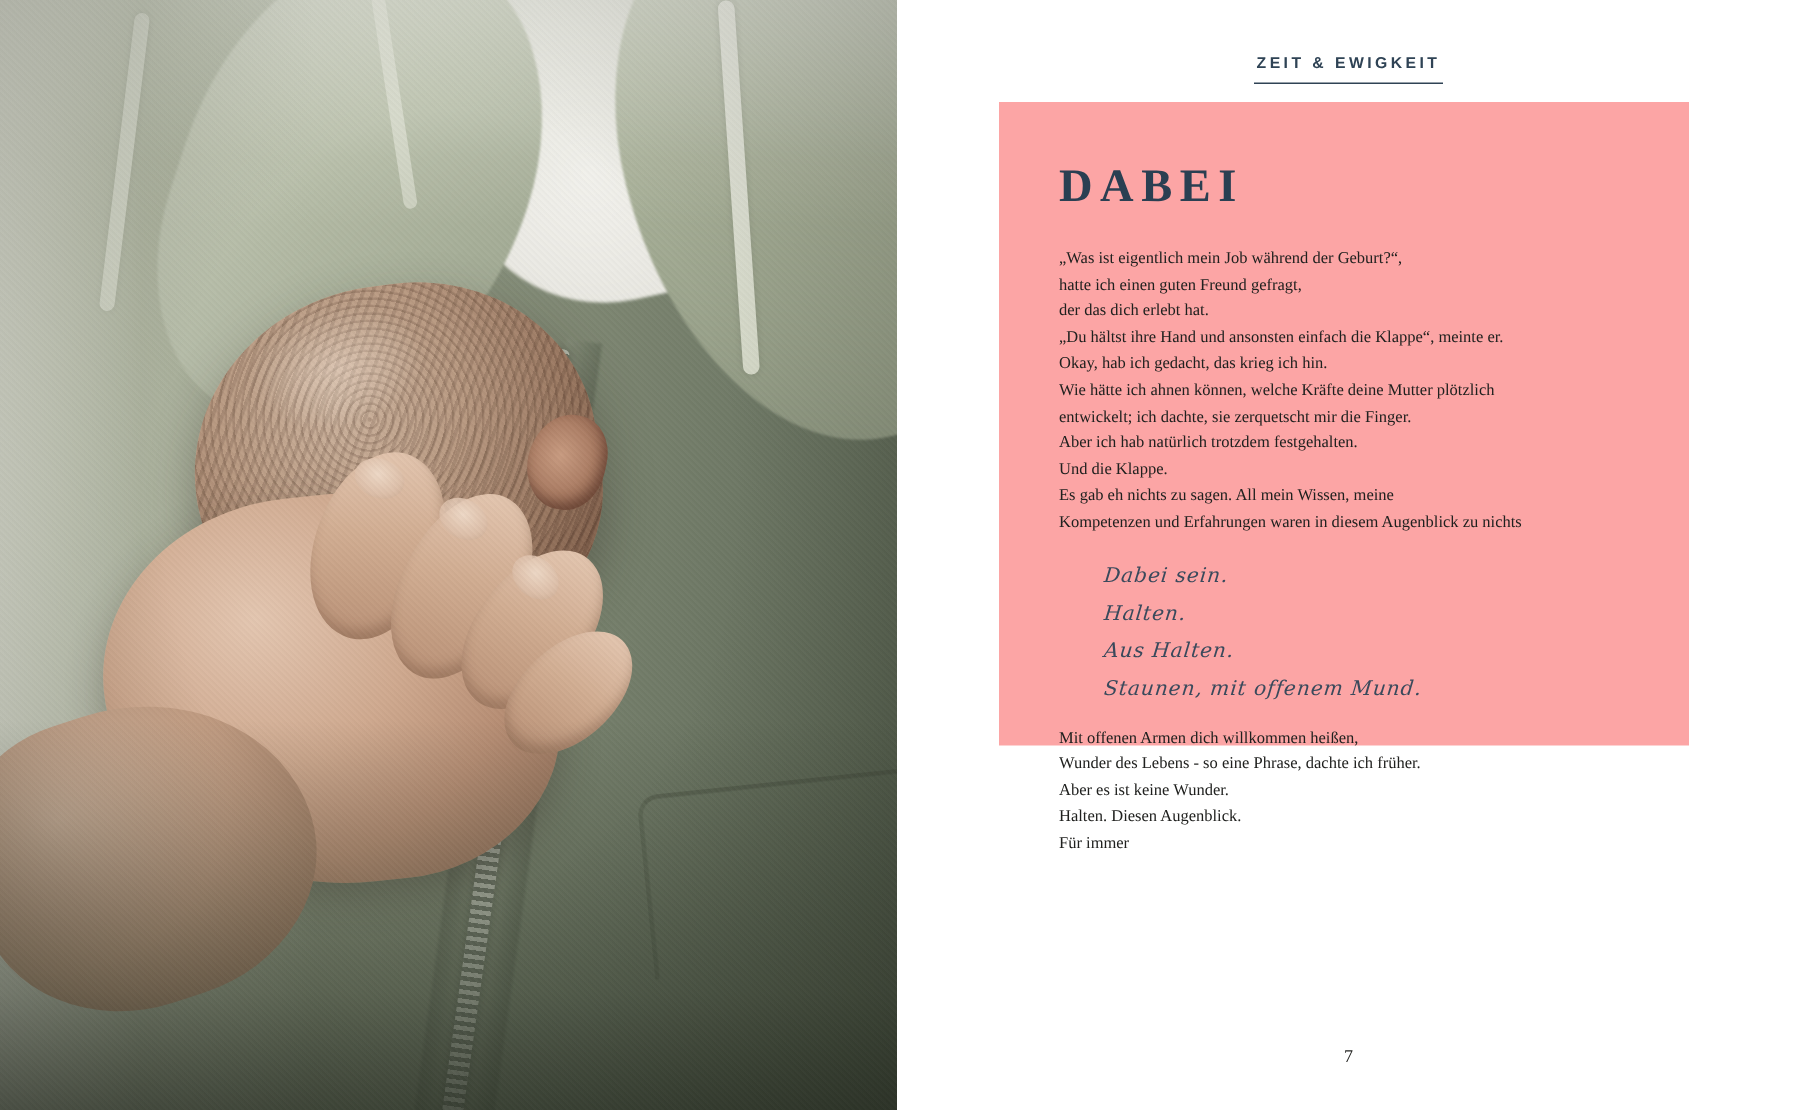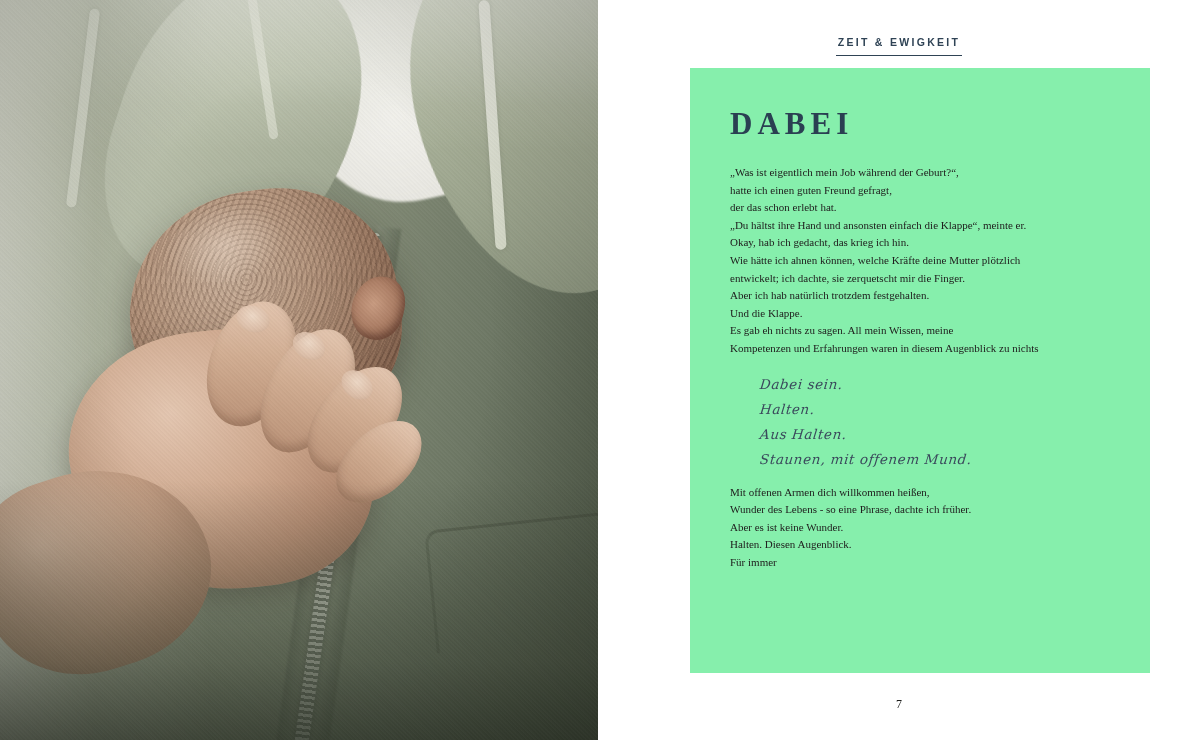--- a/index.html
+++ b/index.html
@@ -271,23 +271,22 @@
     transform: translateX(-50%);
     width: 126px;
     height: 1px;
     background: #2f4355;
   }
   .panel {
     position: absolute;
     left: 68px;
     top: 68px;
     width: 460px;
-    height: 605px;
-    background: #86efac;
-    margin-left: 24px;
+    height: 429px;
+    background: #fca5a5;
   }
   .panel-inner {
     padding: 34px 38px 0 40px;
   }
   .poem-title {
     font-family: "Liberation Serif", serif;
     font-size: 31px;
     letter-spacing: 5px;
     color: #2a3f52;
     margin: 4px 0 22px 0;
@@ -374,21 +373,21 @@
     <div class="running-head">ZEIT &amp; EWIGKEIT</div>
     <div class="rule"></div>
 
     <div class="panel">
       <div class="panel-inner">
         <h1 class="poem-title">DABEI</h1>
 
         <div class="stanza">
           <div>„Was ist eigentlich mein Job während der Geburt?“,</div>
           <div>hatte ich einen guten Freund gefragt,</div>
-          <div>der das schon erlebt hat.</div>
+          <div>der das dich erlebt hat.</div>
           <div>„Du hältst ihre Hand und ansonsten einfach die Klappe“, meinte er.</div>
           <div>Okay, hab ich gedacht, das krieg ich hin.</div>
           <div>Wie hätte ich ahnen können, welche Kräfte deine Mutter plötzlich</div>
           <div>entwickelt; ich dachte, sie zerquetscht mir die Finger.</div>
           <div>Aber ich hab natürlich trotzdem festgehalten.</div>
           <div>Und die Klappe.</div>
           <div>Es gab eh nichts zu sagen. All mein Wissen, meine</div>
           <div>Kompetenzen und Erfahrungen waren in diesem Augenblick zu nichts</div>
         </div>
 

